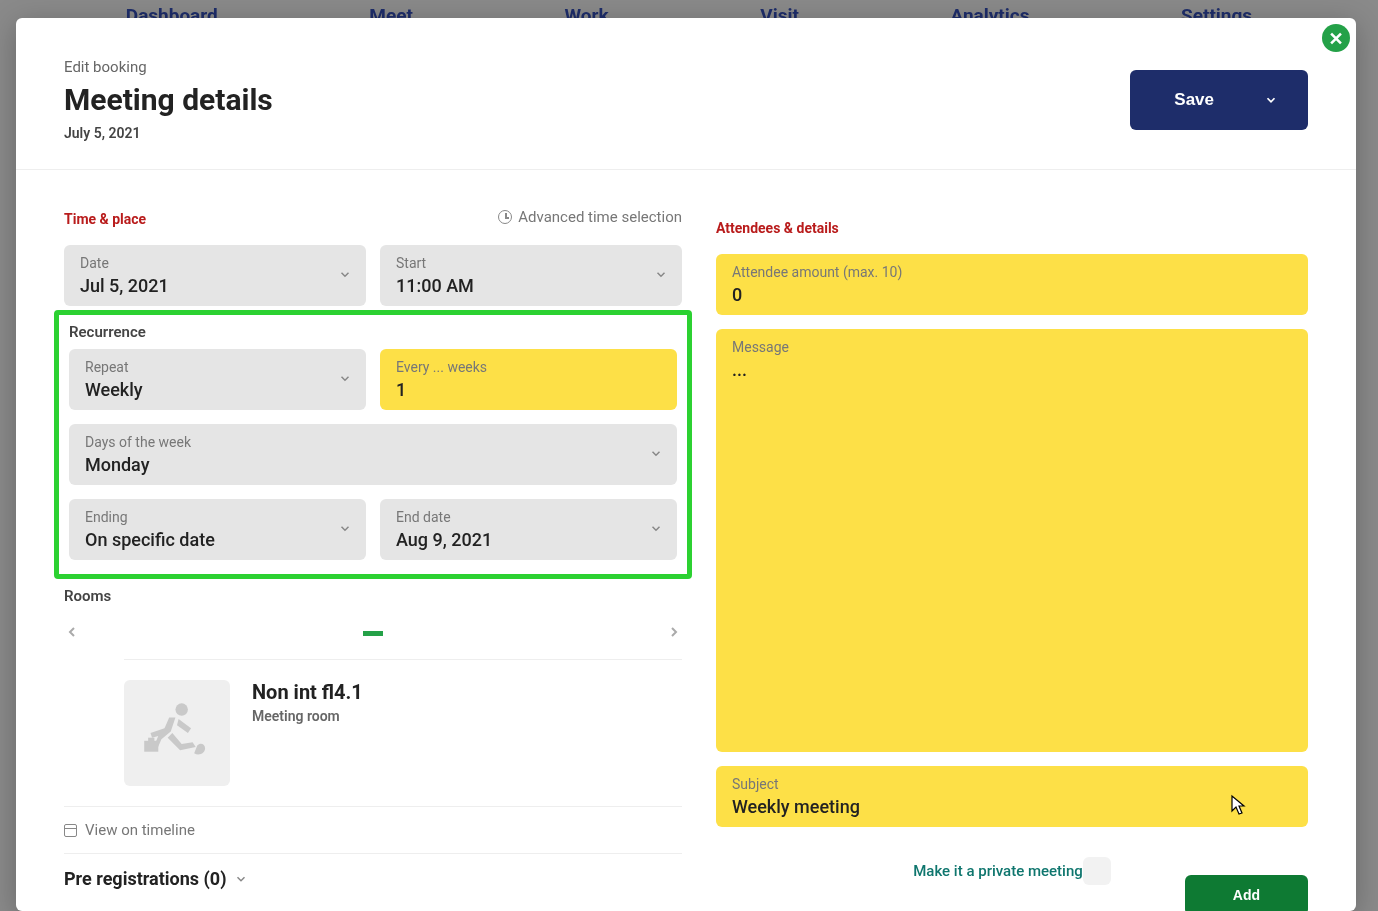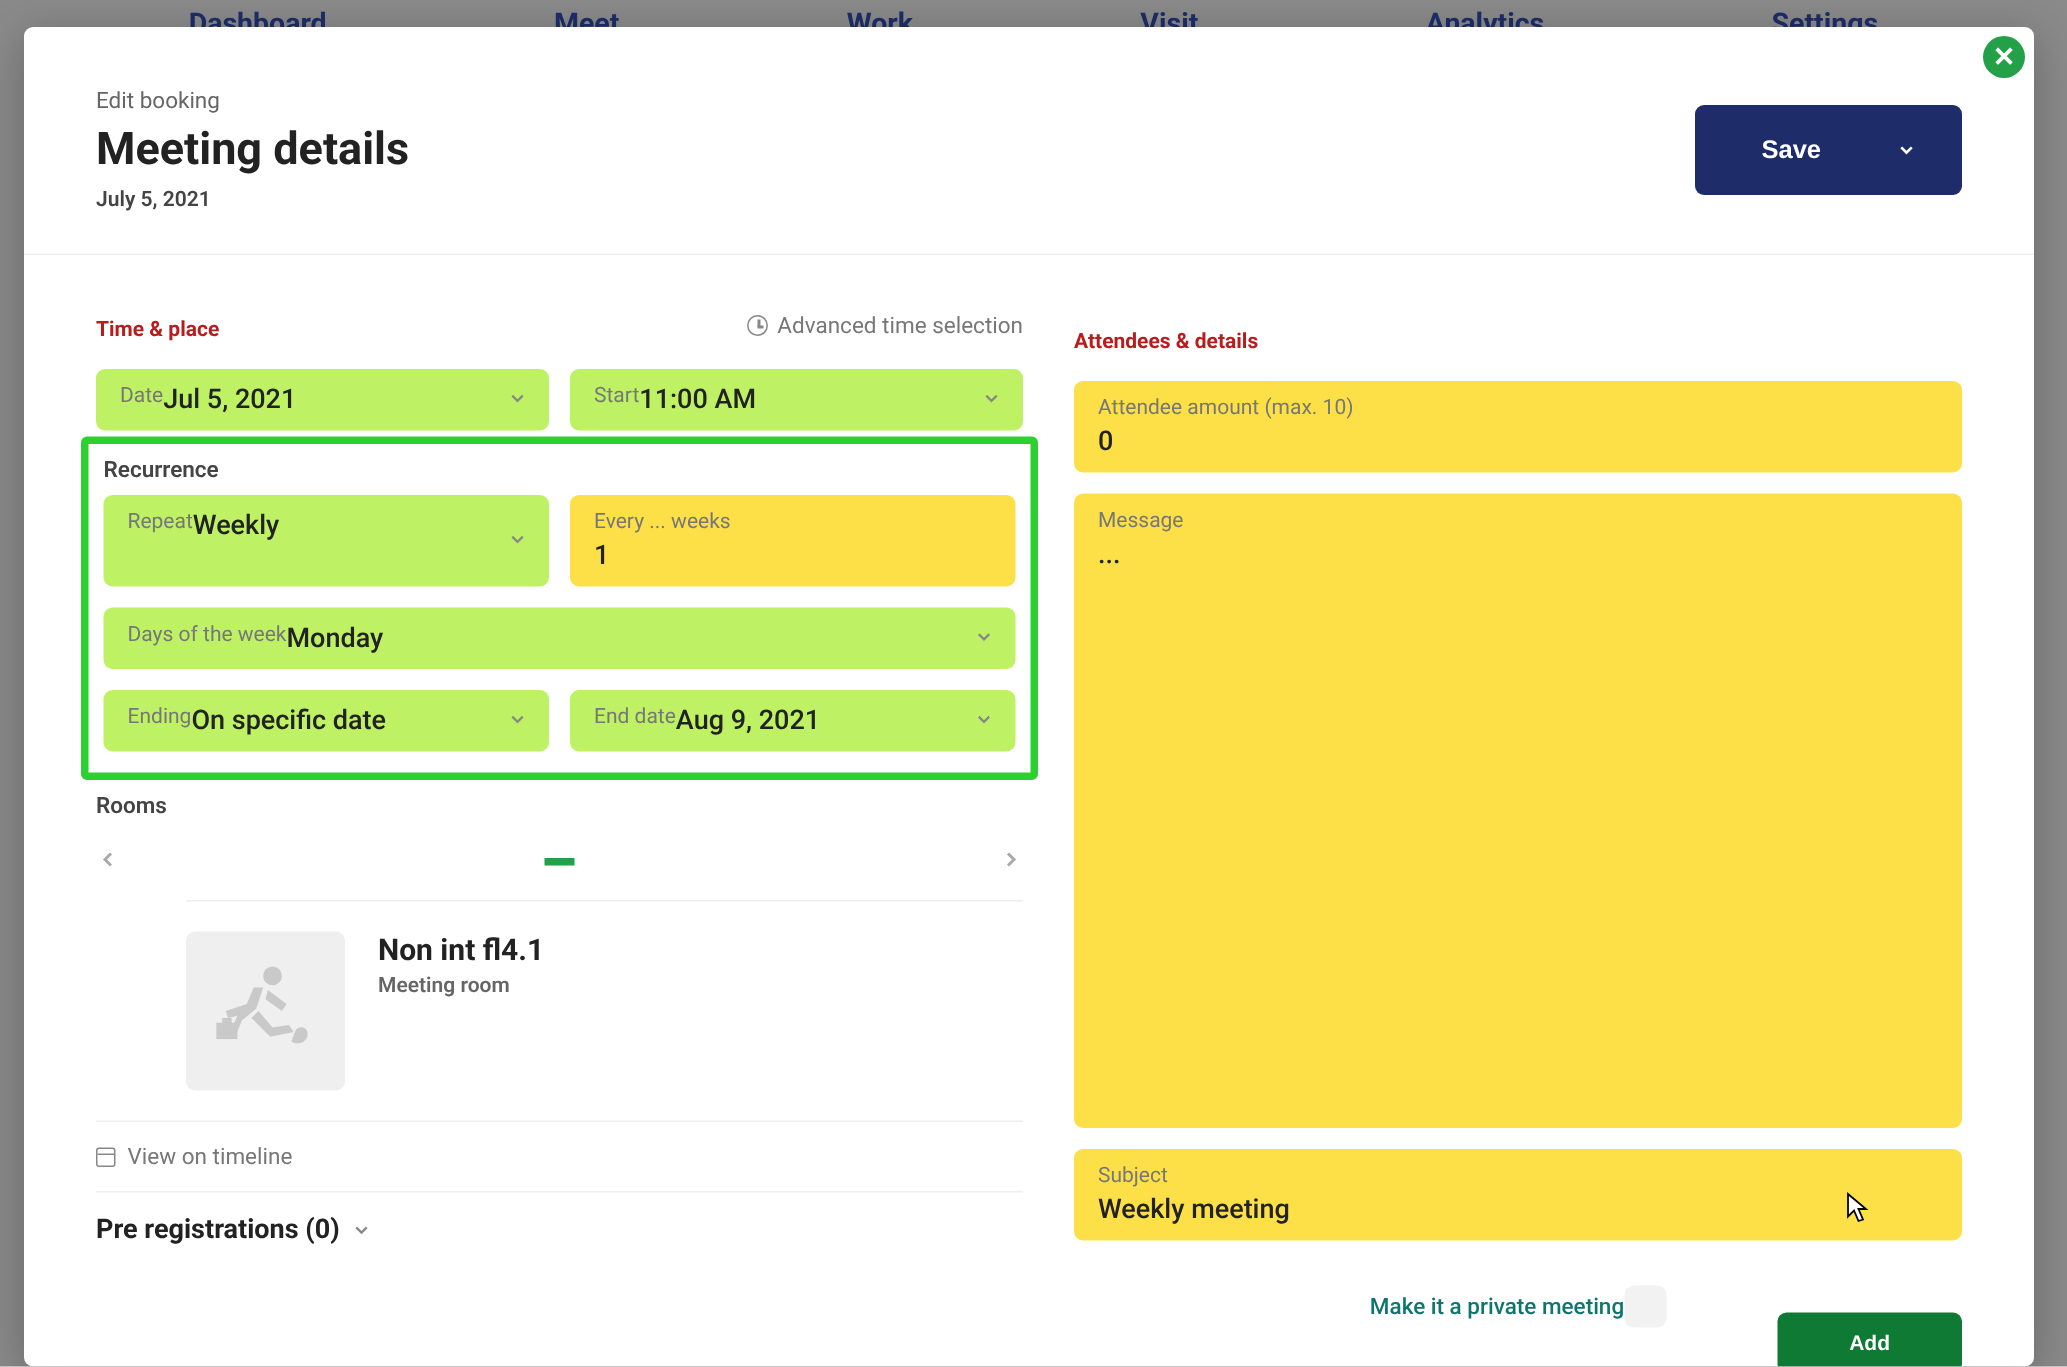--- a/index.html
+++ b/index.html
@@ -97,25 +97,25 @@
     .clock-icon::before {
       content: "";
       position: absolute; top: 2px; left: 50%; width: 1.5px; height: 5px; background: #888;
     }
     .clock-icon::after {
       content: "";
       position: absolute; top: 6px; left: 50%; width: 4px; height: 1.5px; background: #888;
     }
     .field-row { display: flex; gap: 14px; margin-bottom: 14px; }
     .field {
-      background: #bef264;
+      background: #e5e5e5;
       border-radius: 6px;
       padding: 10px 16px;
       display: flex;
-      flex-direction: row;
+      flex-direction: column;
       position: relative;
       cursor: pointer;
     }
     .field .label { color: #777; font-size: 14px; margin-bottom: 4px; }
     .field .value { color: #222; font-size: 18px; font-weight: 500; }
     .field .chev {
       position: absolute;
       right: 14px;
       top: 50%;
       transform: translateY(-50%);

